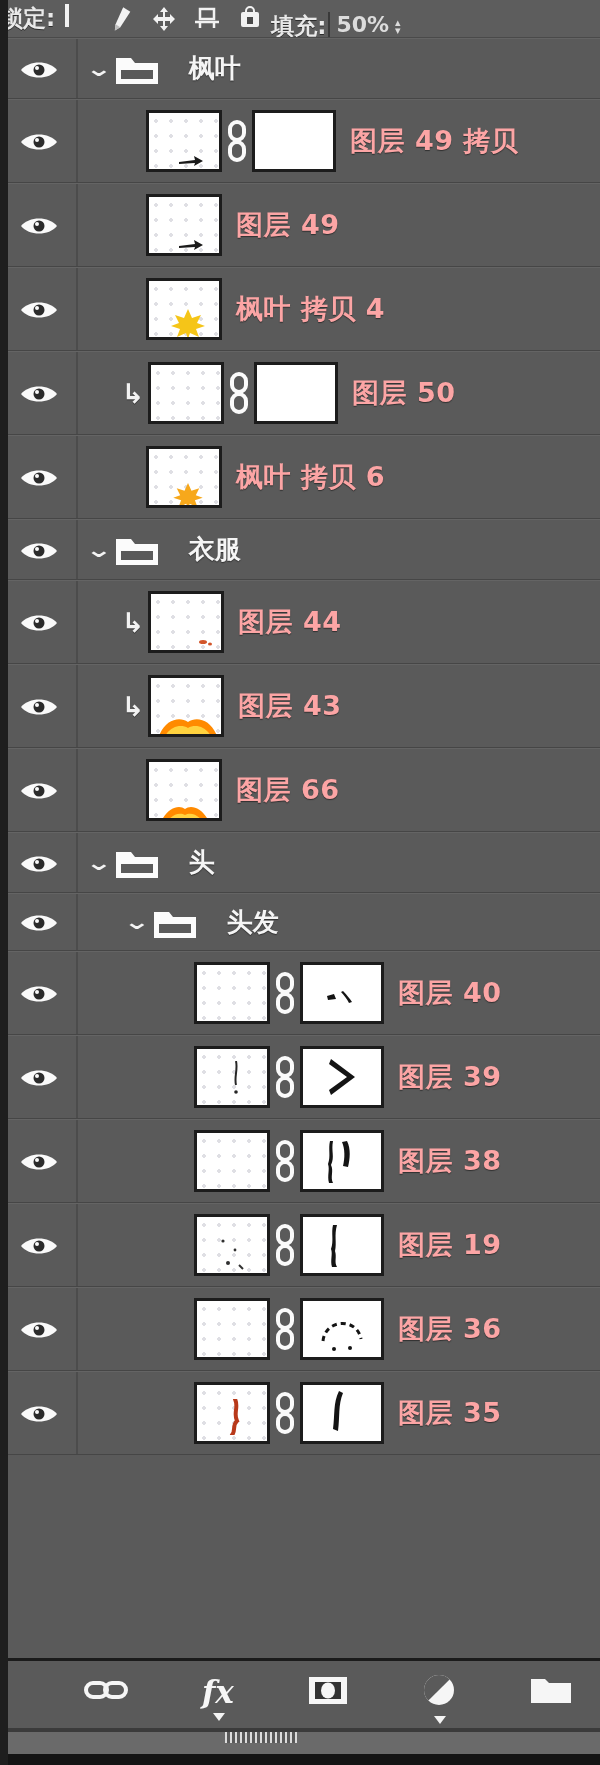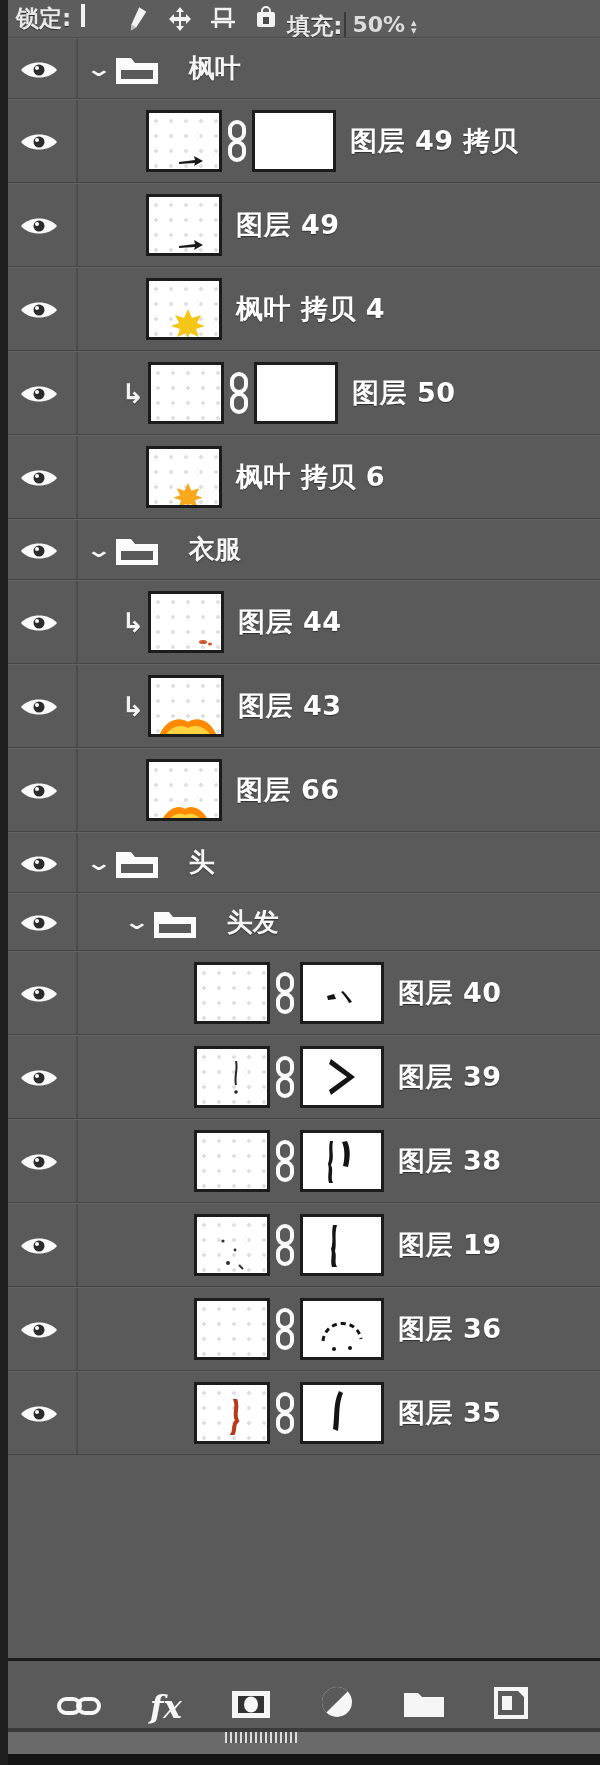--- a/index.html
+++ b/index.html
@@ -14,21 +14,20 @@
     width: 600px; height: 1765px;
     background: #5a5a5a;
   }
 
   
   .topbar {
     position: absolute; left: 0; top: 0;
     width: 600px; height: 38px;
     background: #5d5d5d;
     display: flex; align-items: center;
-    padding-left: 16px;
     border-bottom: 1px solid #4a4a4a;
     overflow: hidden;
   }
   .topbar .lbl {
     color: #e9e9e9; font-size: 23px; font-weight: 700;
     letter-spacing: 0px; white-space: nowrap;
     text-shadow: 0 1px 0 #2c2c2c;
   }
   .lockicons { display: flex; align-items: center; gap: 17px; margin-left: 10px; }
   .lockicon { width: 26px; height: 26px; position: relative; }
@@ -122,41 +121,41 @@
     color: #fafafa;
   }
   .maskthumb {
     width: 84px; height: 62px; background: #ffffff;
     border: 3px solid #1c1c1c; position: relative; overflow: hidden;
     flex: 0 0 auto;
   }
   .maskthumb svg { position:absolute; inset:0; }
 
   .lname {
-    color: #ffffff; font-size: 27px; font-weight: 700;
+    color: #fca5a5; font-size: 27px; font-weight: 700;
     margin-left: 14px; white-space: nowrap;
     text-shadow: 0 1px 1px #303030;
     letter-spacing: 0.5px;
   }
   .gname {
     color: #f5f5f5; font-size: 26px; font-weight: 700;
     margin-left: 22px; white-space: nowrap;
     text-shadow: 0 1px 1px #303030;
   }
 
   
   .bottombar {
     position: absolute; left: 0; bottom: 0;
     width: 600px; height: 107px;
     background: #5a5a5a;
     border-top: 3px solid #1b1b1b;
   }
   .btools {
-    height: 62px; display: flex; align-items: flex-end;
-    padding-left: 57px; gap: 49px;
+    height: 62px; display: flex; align-items: center;
+    padding-left: 84px; gap: 74px;
   }
   .btool { position: relative; color: #f4f4f4; display:flex; align-items:center; justify-content:center; }
   .btool .caret {
     position: absolute; left: 50%; margin-left: -5px; bottom: -13px;
     width: 0; height: 0; border-left: 6px solid transparent;
     border-right: 6px solid transparent; border-top: 8px solid #f4f4f4;
   }
   .fxglyph { font-family: "DejaVu Serif", serif; font-style: italic; font-weight: 700;
     font-size: 31px; line-height: 1; color: #f6f6f6; }
   .scrollstrip {

